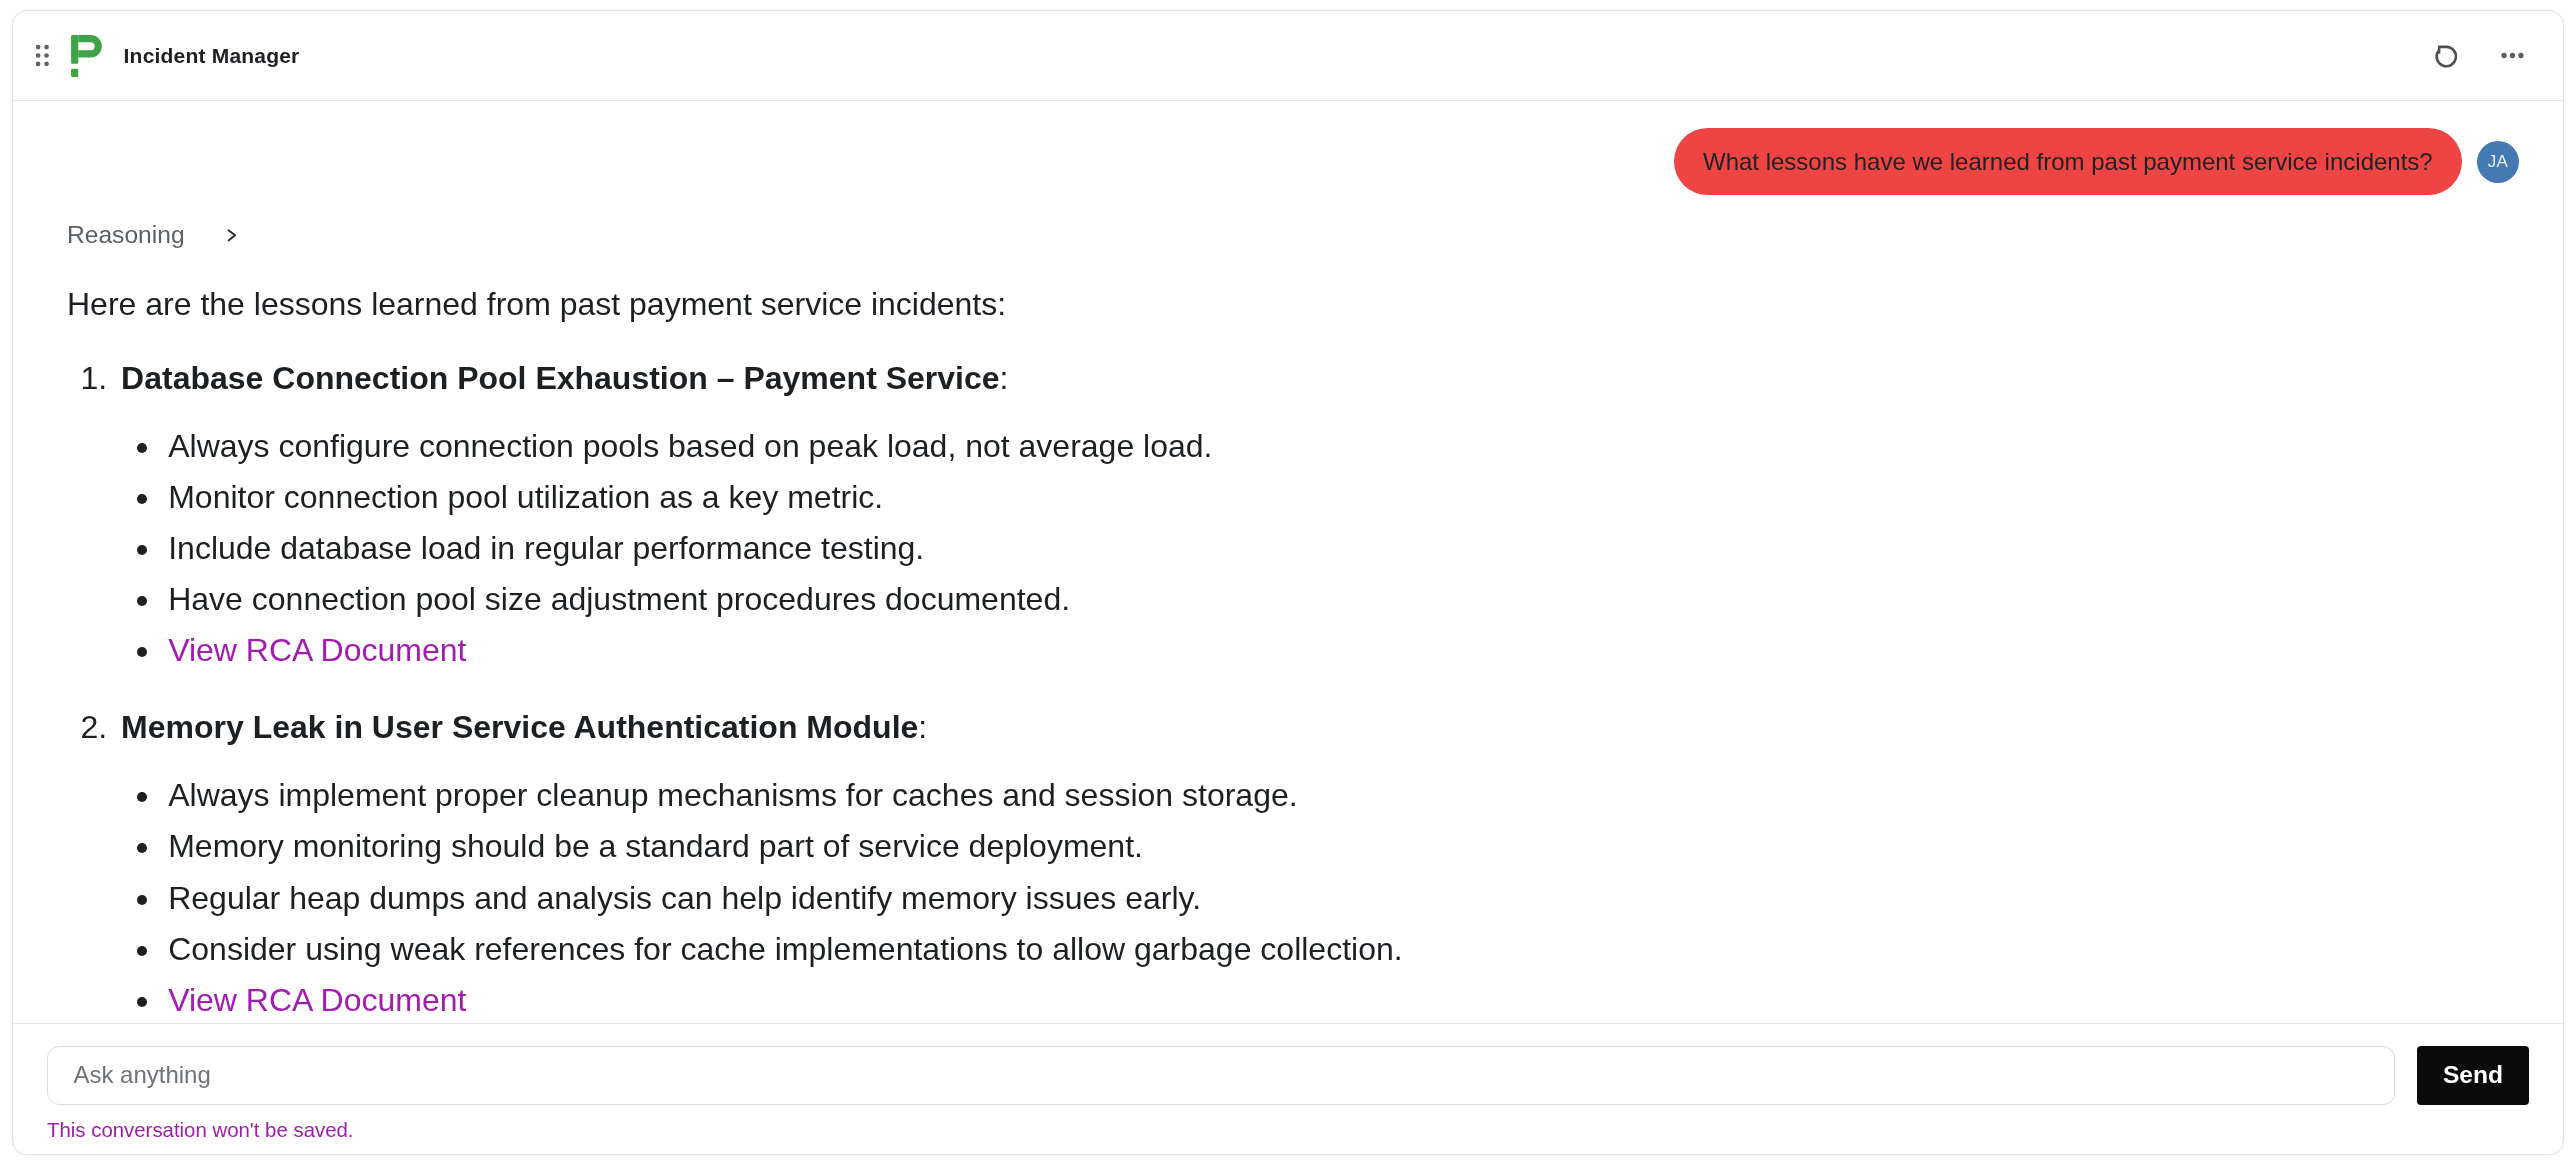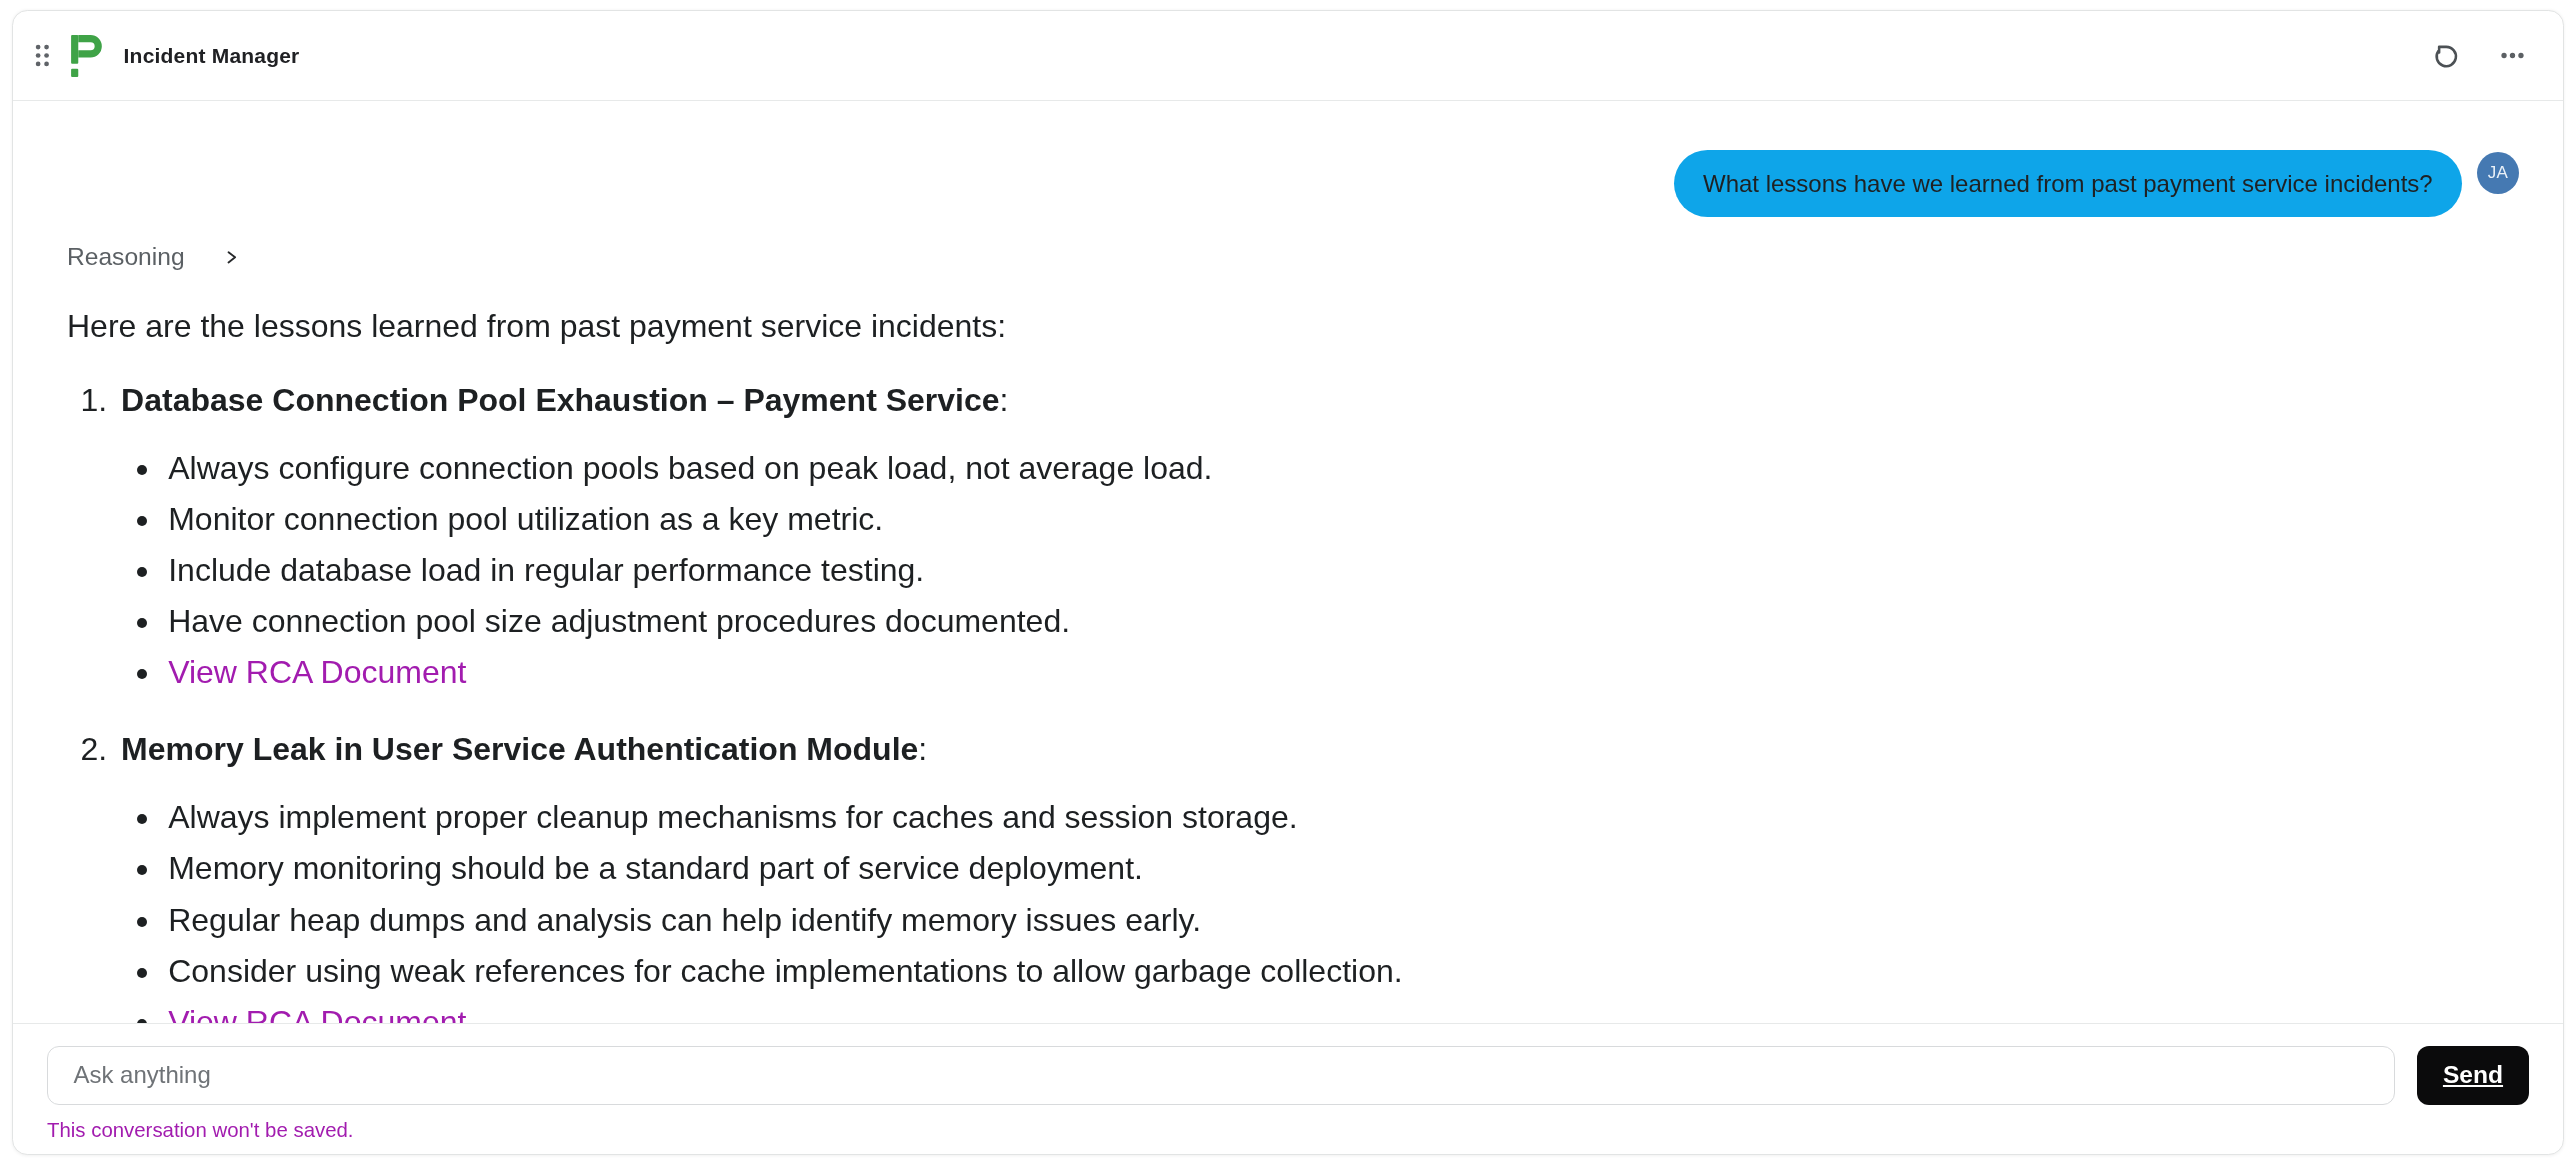--- a/index.html
+++ b/index.html
@@ -24,22 +24,22 @@
   .app-title { font-size: 21px; font-weight: 600; color: #202124; letter-spacing: 0.2px; margin-left: 5.1px; }
   .header-spacer { flex: 1; }
   .icon-btn { width: 44px; height: 44px; border: none; background: transparent; display: flex; align-items: center; justify-content: center; cursor: pointer; border-radius: 50%; }
   .icon-btn + .icon-btn { margin-left: 22px; }
 
   
   .chat { flex: 1 1 auto; padding: 22px 44px 0 42px; overflow: hidden; }
 
   .user-row { display: flex; justify-content: flex-end; align-items: center; gap: 15.3px; margin: 5.1px 0 25.4px; }
   .user-bubble {
-    background: #0ea5e9; color: #1f2123; font-size: 24px; line-height: 1.3;
-    padding: 18px 29px; border-radius: 34px; max-width: 1865px; margin-top: 22px;
+    background: #ef4444; color: #1f2123; font-size: 24px; line-height: 1.3;
+    padding: 18px 29px; border-radius: 34px; max-width: 1865px;
   }
   .avatar {
     width: 42px; height: 42px; border-radius: 50%; background: #4579b2;
     color: #eaf1f8; font-size: 17px; font-weight: 500; display: flex; align-items: center; justify-content: center;
     letter-spacing: 0.4px; flex: 0 0 auto;
   }
 
   .reasoning-row { display: flex; align-items: center; gap: 37px; margin: 0 0 30.5px 12px; cursor: pointer; width: max-content; }
   .reasoning-label { font-size: 24.6px; color: #5b6064; }
 
@@ -59,21 +59,21 @@
   .composer-row { display: flex; align-items: flex-end; gap: 22px; }
   .ask-input {
     flex: 1; height: 59px; border: 1.7px solid #d8dadc; border-radius: 12px;
     font-family: "Liberation Sans", sans-serif; font-size: 24px; color: #1f2123;
     padding: 0 25.4px; outline: none; background: #fff;
   }
   .ask-input::placeholder { color: #6f7377; }
   .send-btn {
     flex: 0 0 auto; width: 112px; height: 59px; background: #0b0b0c; color: #ffffff;
     font-family: "Liberation Sans", sans-serif; font-size: 24.6px; font-weight: 600;
-    border: none; border-radius: 12px; cursor: pointer; text-decoration: underline;
+    border: none; border-radius: 4px; cursor: pointer;
   }
   .footer-note { margin-top: 13.6px; font-size: 20.4px; color: #a21caf; }
 </style>
 </head>
 <body>
 
 <div class="page">
   <div class="card">
 
     <div class="header">

